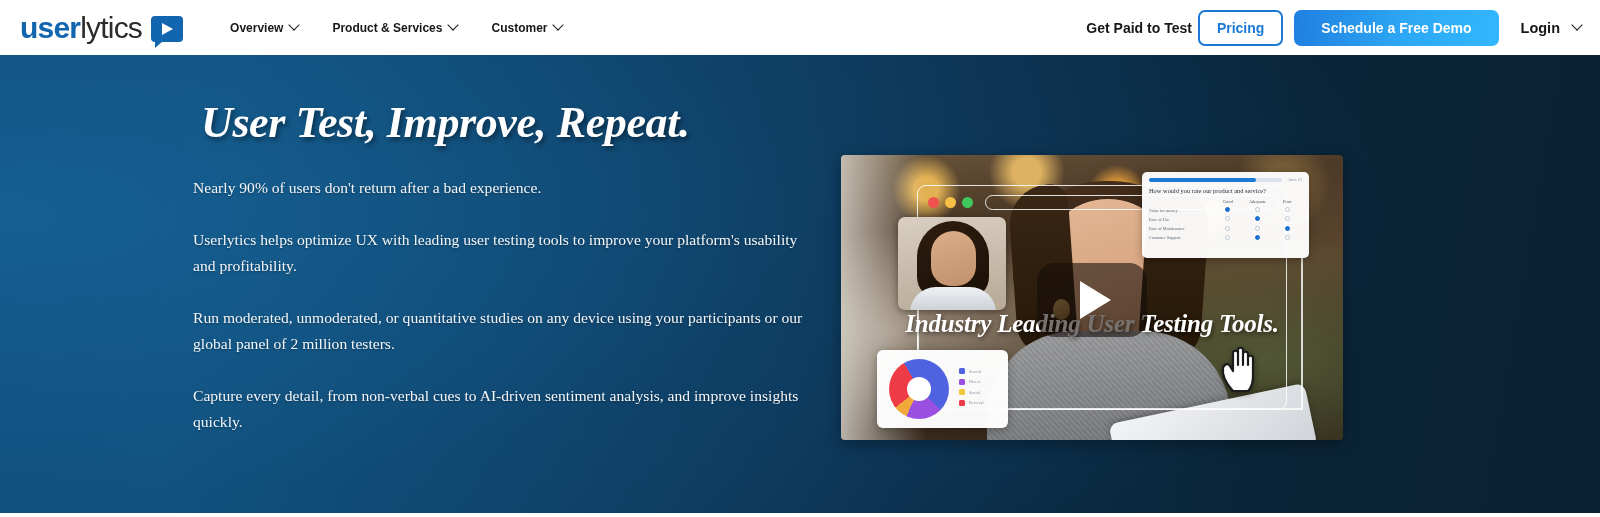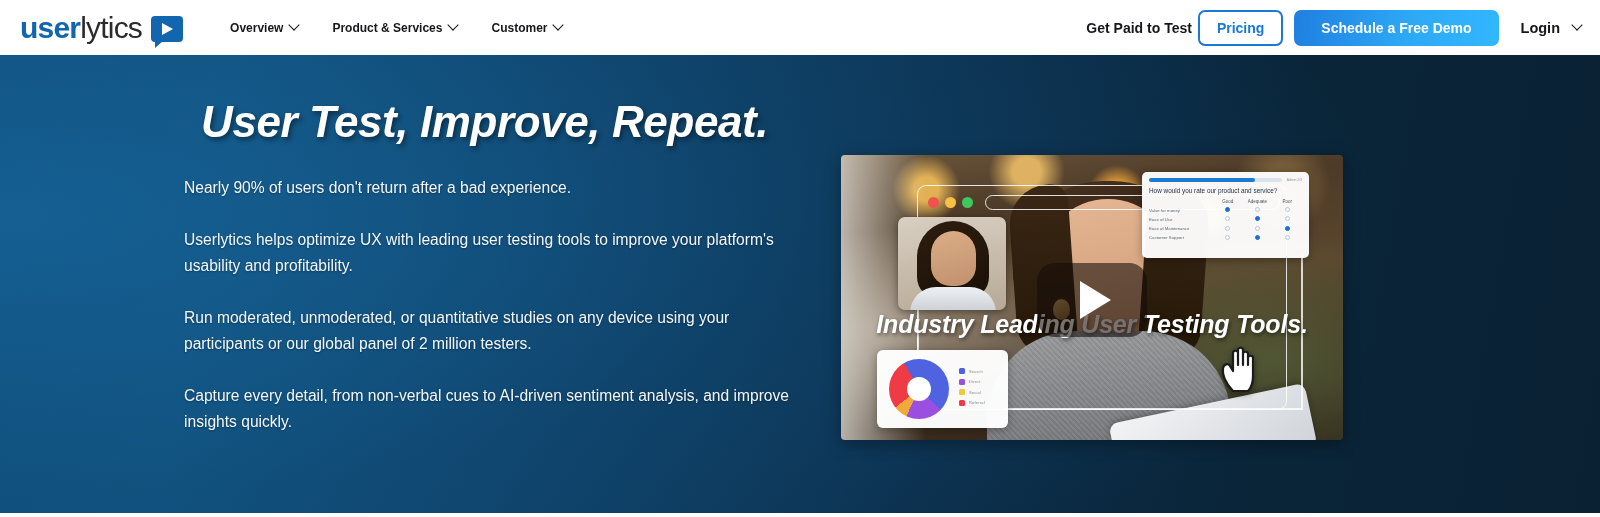--- a/index.html
+++ b/index.html
@@ -66,30 +66,30 @@
   }
 
   
   .hero{
     position:absolute; left:0; top:55px; width:1600px; height:458px;
     background:
       radial-gradient(120% 150% at 0% 35%, rgba(22,98,150,0.85) 0%, rgba(17,80,126,0.35) 42%, rgba(0,0,0,0) 72%),
       linear-gradient(100deg,#0f4f7d 0%, #11527f 14%, #0f4269 34%, #0c2f4c 58%, #0a2539 78%, #0a2133 100%);
     overflow:hidden;
   }
-  .hero-inner{ position:relative; width:1528px; height:458px; }
+  .hero-inner{ position:relative; width:1528px; height:458px;font-family:Liberation Serif, serif; }
 
   .headline{
     position:absolute; left:201px; top:42px;
     font-size:44px; font-weight:bold; font-style:italic;
     color:#ffffff; letter-spacing:-0.4px; white-space:nowrap;
     text-shadow:2px 3px 5px rgba(0,0,0,0.45);
   }
 
-  .copy{ position:absolute; left:184px; top:120px; width:625px; }
+  .copy{ position:absolute; left:193px; top:120px; width:625px; }
   .copy p{
     color:#f4f7fa; font-size:15.6px; line-height:26px;
     margin-bottom:26px; text-shadow:0 1px 2px rgba(0,0,0,0.35);
   }
   .copy p:last-child{ margin-bottom:0; }
 
   
   .video-card{
     position:absolute; left:841px; top:100px; width:502px; height:285px;
     border-radius:4px; overflow:hidden;

